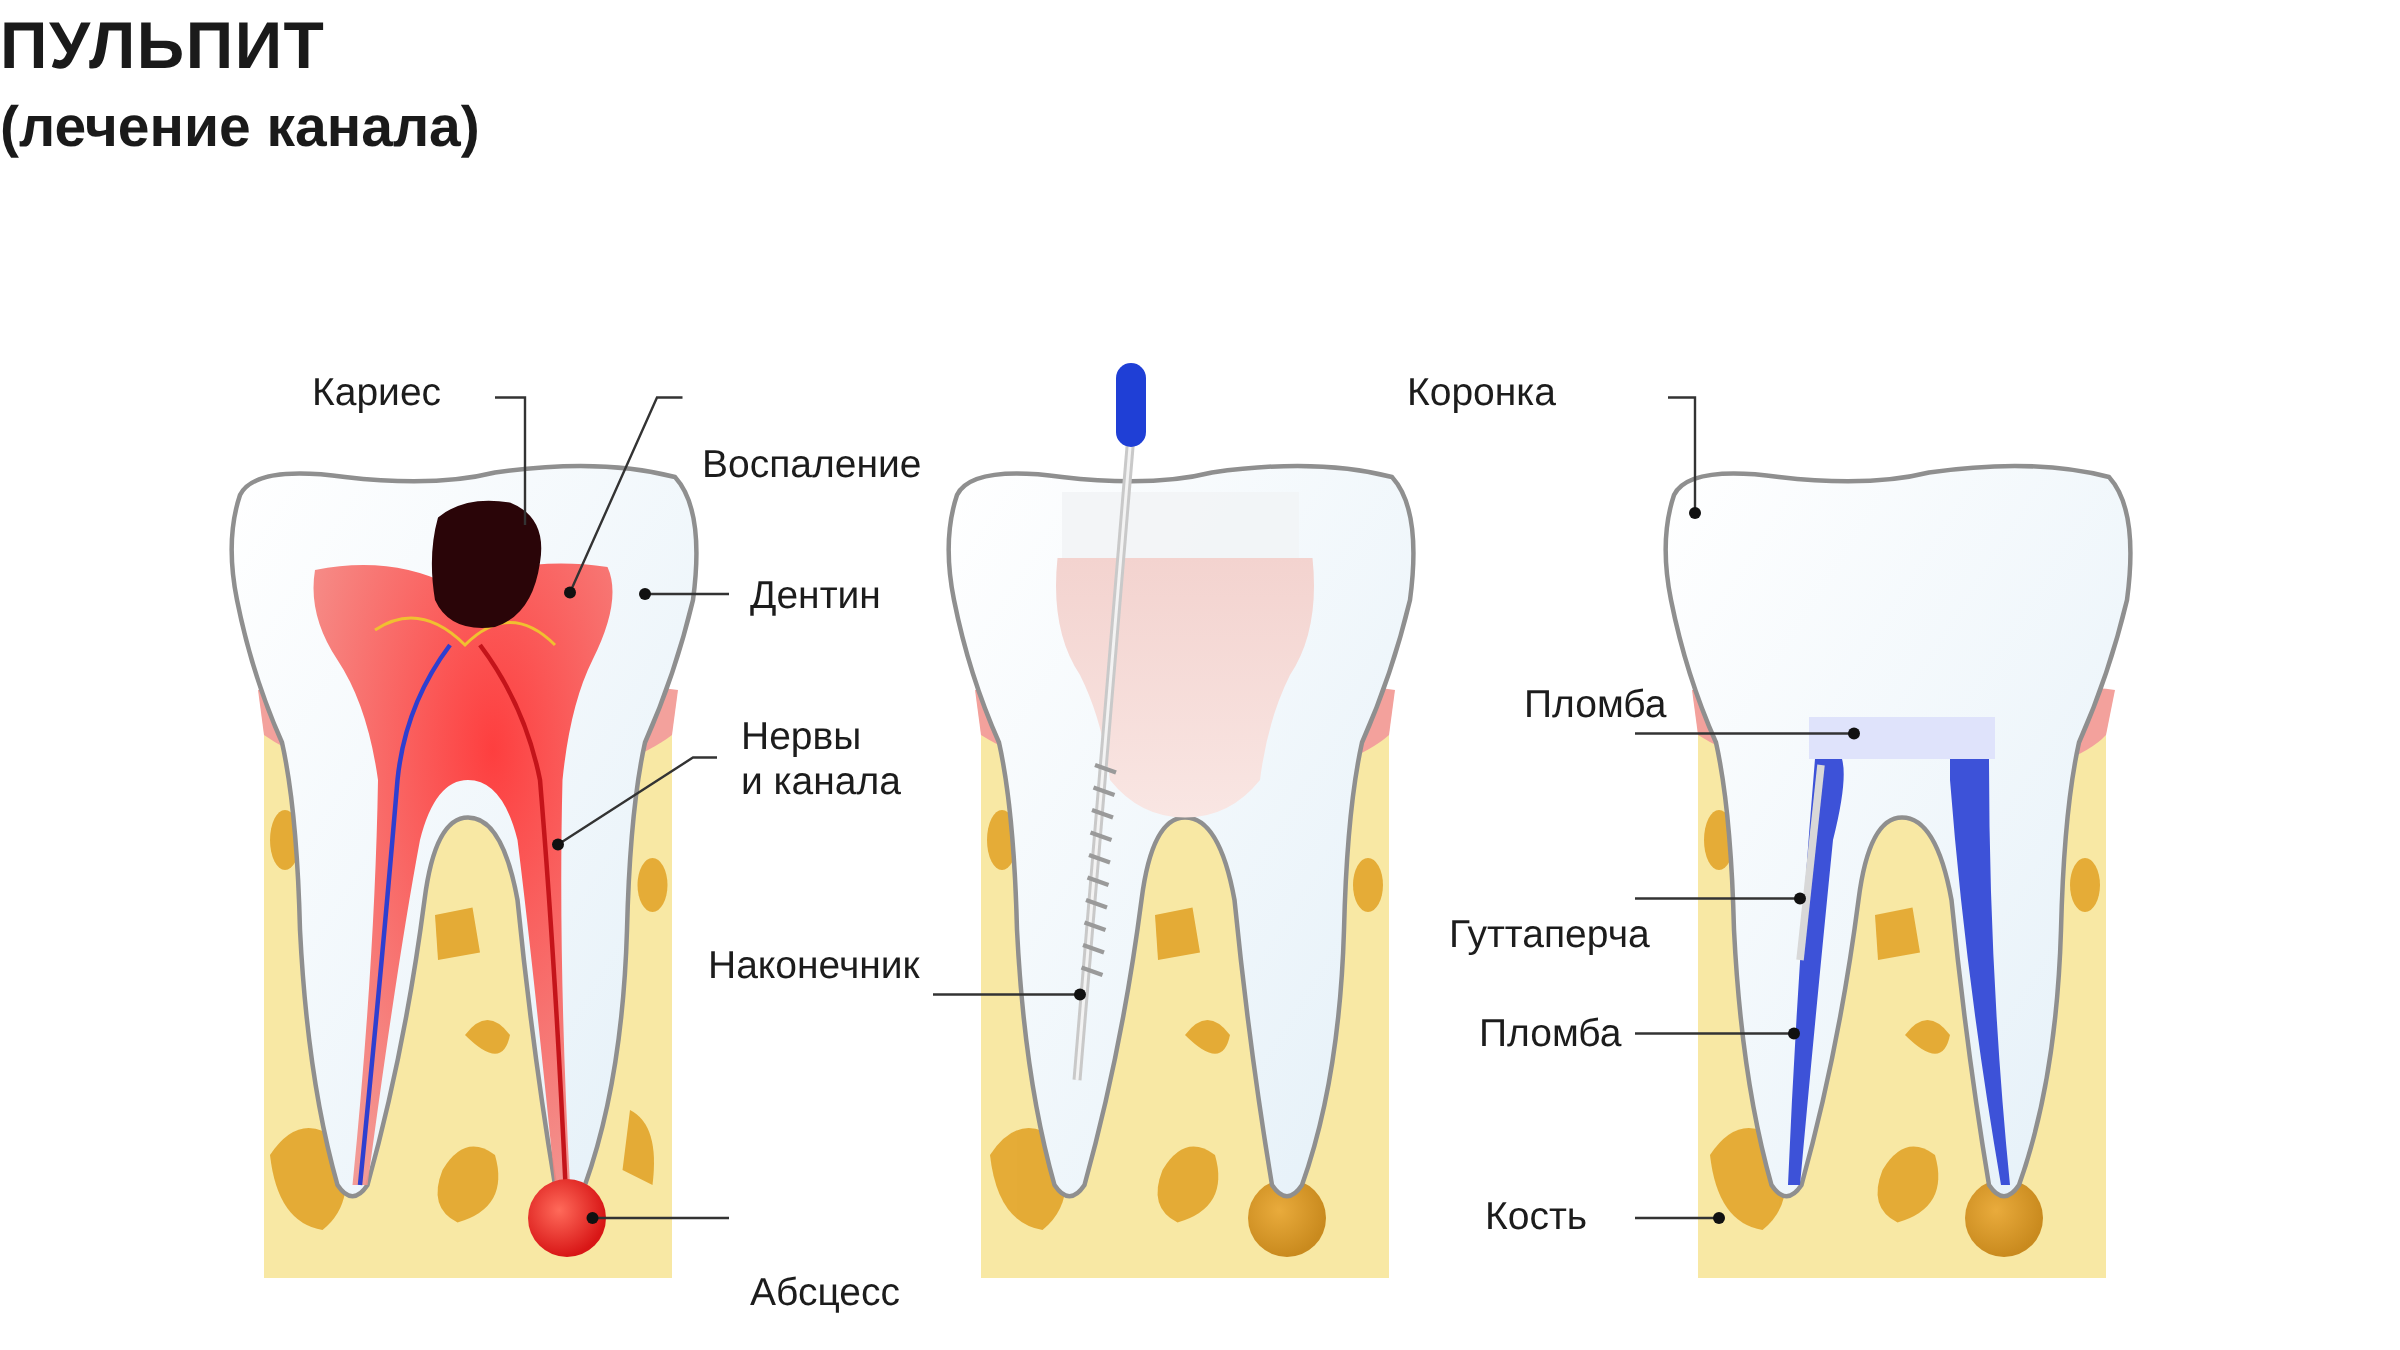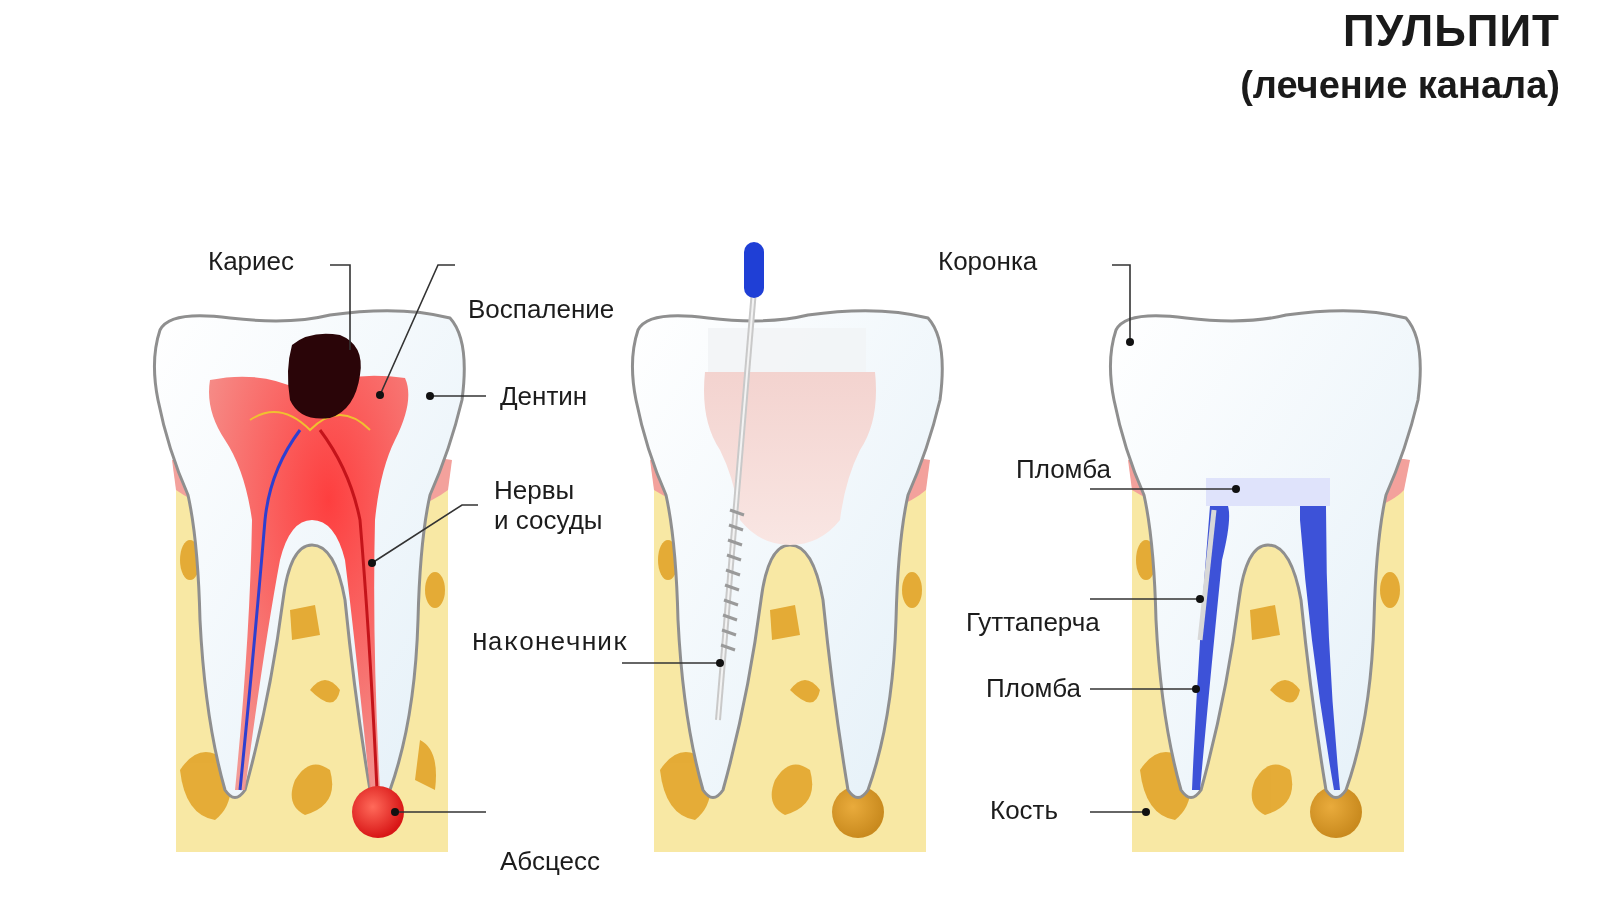--- a/index.html
+++ b/index.html
@@ -1,18 +1,18 @@
 <!DOCTYPE html>
 <html><head>
 <meta charset="utf-8">
 <style>
   html, body { margin: 0; padding: 0; background: #ffffff; }
   body { width: 1600px; height: 900px; position: relative; overflow: hidden; font-family: "Liberation Sans", "DejaVu Sans", sans-serif; color: #1a1a1a; }
-  .title { position: absolute; left: 0; width: 1560px; top: 6px; text-align: right; font-weight: 700; font-size: 44px; letter-spacing: 1px; }
-  .subtitle { position: absolute; left: 0; width: 1560px; top: 64px; text-align: right; font-weight: 700; font-size: 38px; }
+  .title { position: absolute; left: 0; width: 1560px; top: 6px; text-align: left; font-weight: 700; font-size: 44px; letter-spacing: 1px; }
+  .subtitle { position: absolute; left: 0; width: 1560px; top: 64px; text-align: left; font-weight: 700; font-size: 38px; }
   .label { position: absolute; font-size: 26px; color: #1c1c1c; white-space: nowrap; line-height: 30px; }
   svg.diagram { position: absolute; left: 0; top: 0; }
 </style>
 </head>
 <body>
 
 <div class="title">ПУЛЬПИТ</div>
 <div class="subtitle">(лечение канала)</div>
 
 <svg class="diagram" width="1600" height="900" viewBox="0 0 1600 900">
@@ -156,22 +156,22 @@
       <circle cx="1196" cy="689" r="4"></circle>
       <circle cx="1146" cy="812" r="4"></circle>
     </g>
   </g>
 </svg>
 
 <div class="label" style="left:208px; top:246px;">Кариес</div>
 <div class="label" style="left:468px; top:250px;margin-top:44px;">Воспаление</div>
 <div class="label" style="left:500px; top:381px;">Дентин</div>
 <div class="label" style="left:494px; top:475px;">Нервы</div>
-<div class="label" style="left:494px; top:505px;">и сосуды</div>
+<div class="label" style="left:494px; top:505px;">и канала</div>
 <div class="label" style="left:500px; top:798px;margin-top:48px;">Абсцесс</div>
 
-<div class="label" style="left:472px; top:628px;font-family:Liberation Mono, monospace;">Наконечник</div>
+<div class="label" style="left:472px; top:628px;">Наконечник</div>
 
 <div class="label" style="left:938px; top:246px;">Коронка</div>
 <div class="label" style="left:1016px; top:454px;">Пломба</div>
 <div class="label" style="left:966px; top:563px;margin-top:44px;">Гуттаперча</div>
 <div class="label" style="left:986px; top:673px;">Пломба</div>
 <div class="label" style="left:990px; top:795px;">Кость</div>
 
 </body></html>

